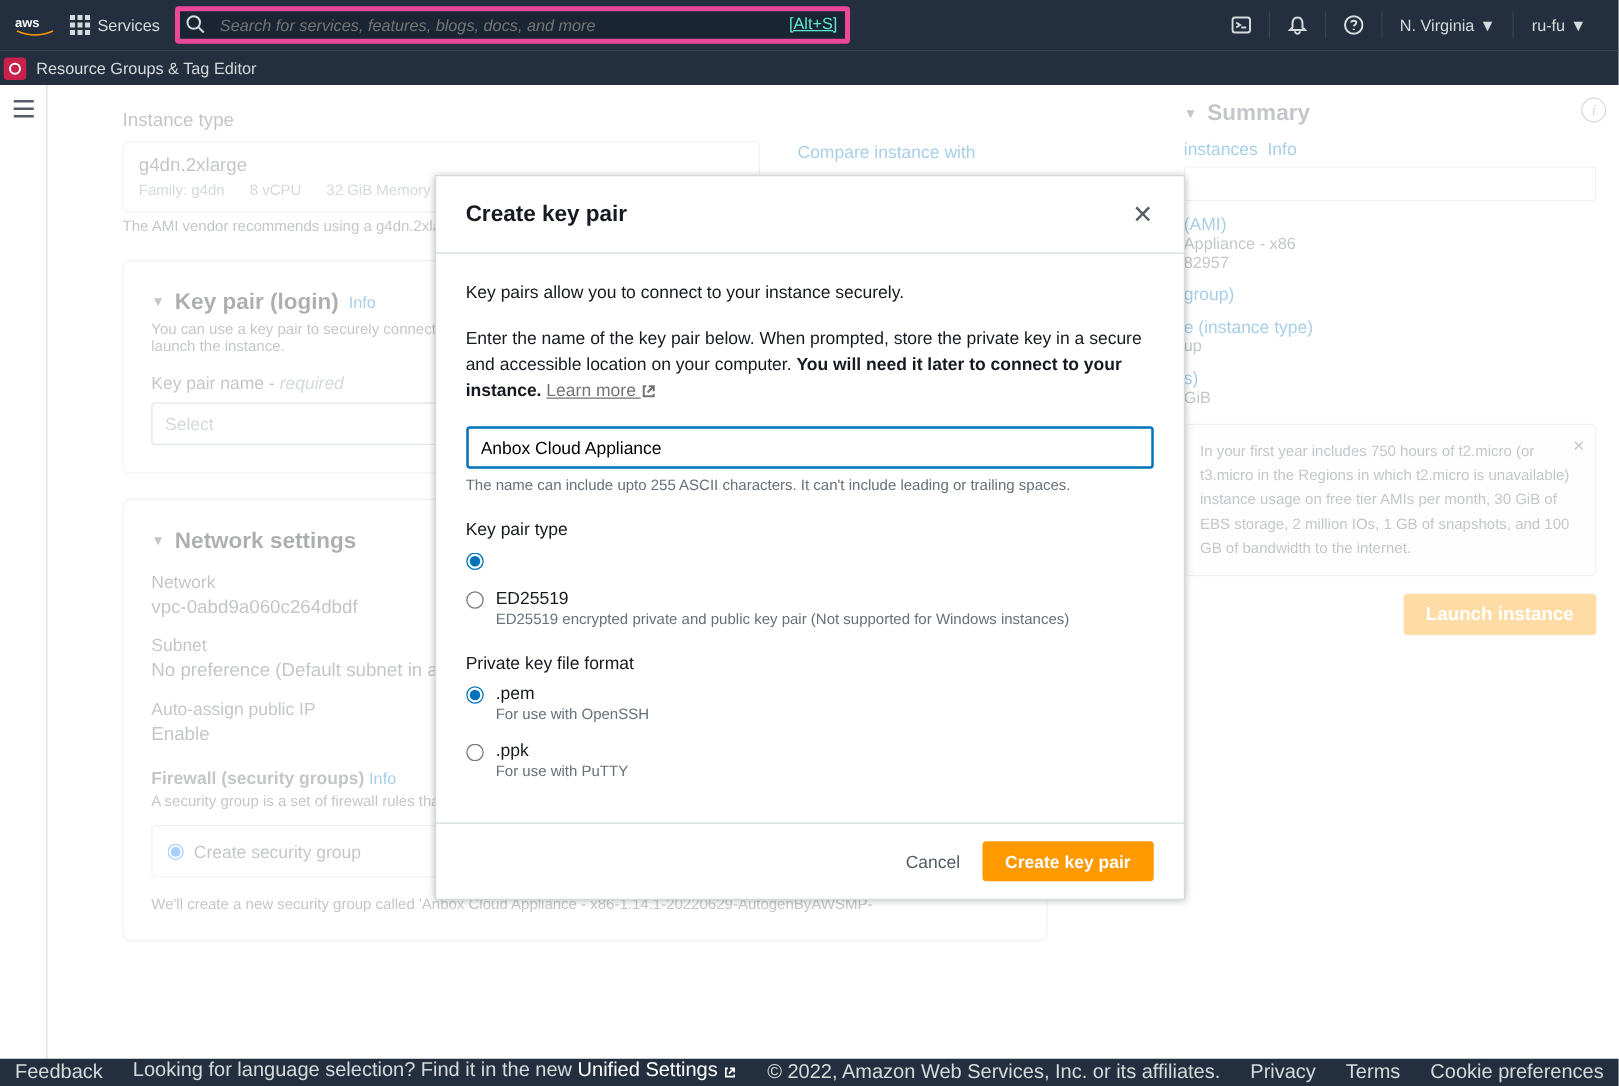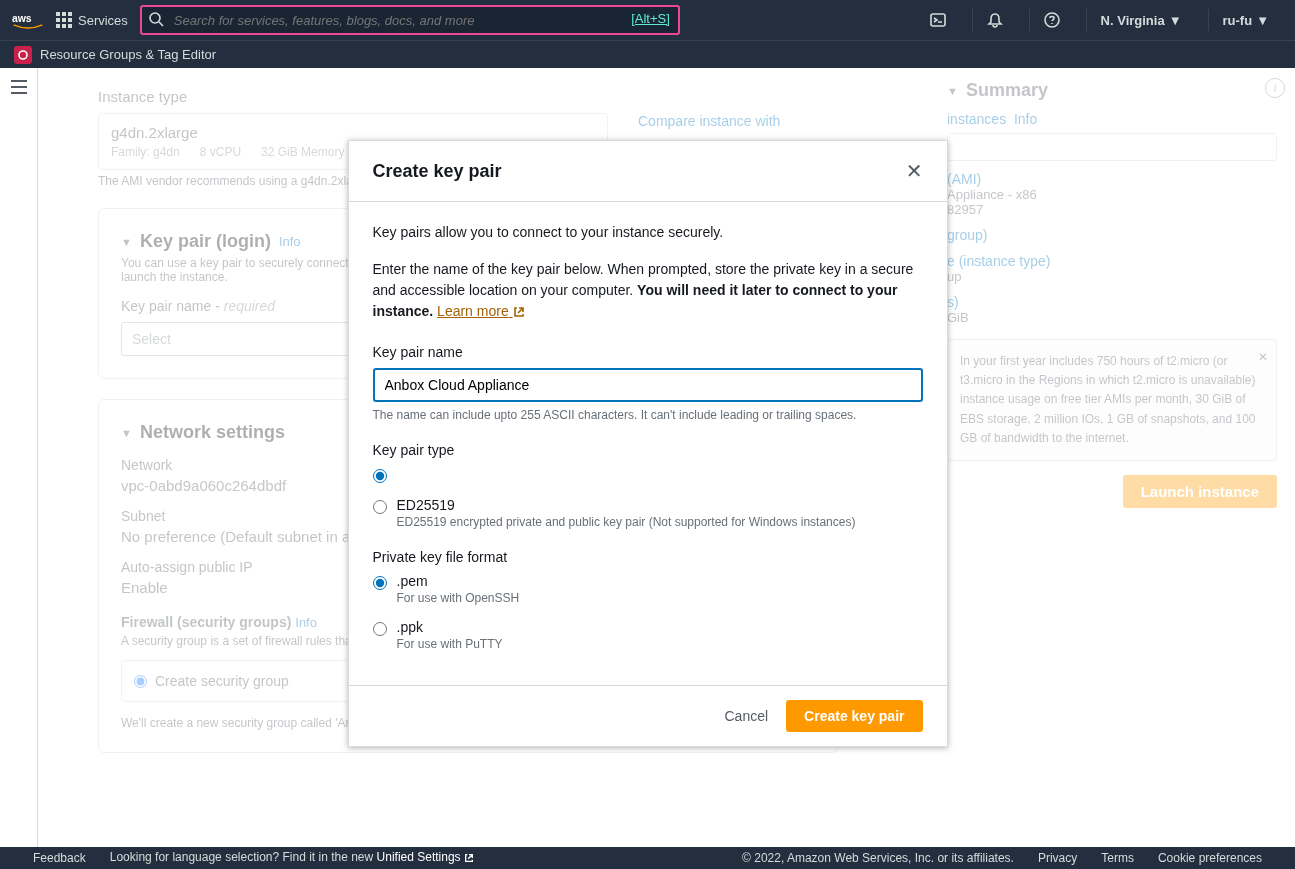--- a/index.html
+++ b/index.html
@@ -6,29 +6,29 @@
 body { font-family: "Amazon Ember", "Helvetica Neue", Arial, sans-serif; font-size: 14px; color: #16191f; background: #fff; overflow: hidden; width: 1295px; height: 869px; position: relative; }
 
 
 .topnav { background: #232f3e; height: 40px; display: flex; align-items: center; padding: 0 12px; color: #fff; gap: 12px; }
 .aws-logo { display: flex; align-items: center; font-weight: 700; font-size: 15px; color:#fff }
 .aws-logo svg { width:32px; height:20px}
 .services-btn { display: flex; align-items: center; gap: 6px; color: #d5dbdb; font-size: 13px; cursor:pointer}
 .grid-icon { width: 16px; height:16px; display:grid; grid-template-columns:repeat(3,4px); grid-template-rows:repeat(3,4px); gap:2px;}
 .grid-icon span{background:#d5dbdb}
 .search-wrap { flex: 0 0 540px; position: relative; }
-.search-input { width: 100%; background: #1a2533; border: 2px solid #ec4899; height: 30px; border-radius: 3px; color: #d5dbdb; padding: 0 10px 0 32px; font-style: italic; font-size: 13px;}
+.search-input { width: 100%; background: #1a2533; border: 4px solid #ec4899; height: 30px; border-radius: 3px; color: #d5dbdb; padding: 0 10px 0 32px; font-style: italic; font-size: 13px;}
 .search-icon-pos { position: absolute; left: 8px; top: 6px; color: #d5dbdb;}
 .search-shortcut { position: absolute; right: 10px; top: 6px; color: #5eead4; font-size: 13px; text-decoration: underline;}
-.topnav-right { margin-left: auto; display: flex; align-items: flex-start; gap: 12px; color: #d5dbdb; font-weight: bold;}
+.topnav-right { margin-left: auto; display: flex; align-items: flex-start; gap: 0; color: #d5dbdb;}
 .topnav-right > div { padding: 0 14px; border-left: 1px solid #39424e; height: 22px; display: flex; align-items: center; font-size: 13px; gap:4px; cursor:pointer}
 .topnav-right > div:first-child{border-left:none}
 
 
-.subnav { background: #232f3e; height: 28px; border-top:1px solid #39424e; display: flex; align-items: center; padding: 0 14px; color: #d5dbdb; font-size: 13px; gap: 8px;}
+.subnav { background: #232f3e; height: 28px; border-top:1px solid #39424e; display: flex; align-items: center; padding: 0 3px; color: #d5dbdb; font-size: 13px; gap: 8px;}
 .subnav .rg-icon{width:18px;height:18px;background:#c7214c;border-radius:3px;display:flex;align-items:center;justify-content:center;font-size:11px}
 
 
 .main { position: relative; height: calc(869px - 40px - 28px - 22px); display:flex}
 .sidebar-toggle { width: 38px; border-right: 1px solid #d5dbdb; display:flex; justify-content:center; padding-top:12px;}
 .hamburger { width:16px; height:14px; display:flex; flex-direction:column; justify-content:space-between;}
 .hamburger span{height:2px;background:#545b64}
 .content { flex:1; padding: 0 0 0 60px; position:relative; overflow:hidden}
 
 .bg-panel { color: #545b64;}
@@ -61,35 +61,35 @@
 .corner-info{position:absolute; right:10px; top:10px; width:20px; height:20px; border:1.5px solid #879196; border-radius:50%; display:flex; align-items:center; justify-content:center; font-size:12px; color:#879196; font-style:italic; font-family:serif}
 
 
 .scrim{position:absolute; inset:0; background:rgba(255,255,255,0.65);}
 .modal{position:absolute; left:50%; transform:translateX(-50%); top:140px; width:600px; background:#fff; box-shadow:0 1px 6px rgba(0,0,0,0.3); border:1px solid #d5dbdb;}
 .modal-header{padding:18px 24px; border-bottom:1px solid #d5dbdb; display:flex; align-items:center; justify-content:space-between}
 .modal-header h2{font-size:18px; font-weight:700}
 .modal-close{font-size:20px; color:#545b64; cursor:pointer; background:none; border:none}
 .modal-body{padding:20px 24px; max-height:490px; overflow:auto}
 .modal-body p{line-height:1.5; margin-bottom:16px}
-.modal-body .learn{color:#a16207; text-decoration:underline}
+.modal-body .learn{color:#737373; text-decoration:underline}
 .form-label{font-weight:400; margin:20px 0 8px}
 .text-input{width:100%; border:2px solid #0073bb; border-radius:3px; height:34px; padding:0 10px; font-size:14px}
 .hint{font-size:12px; color:#687078; margin-top:6px}
 .radio-group{margin-top:8px}
 .radio-item{display:flex; align-items:flex-start; gap:10px; margin-bottom:14px}
 .radio-item input{margin-top:3px; accent-color:#0073bb; width:14px; height:14px}
 .radio-item .r-label{font-size:14px}
 .radio-item .r-desc{font-size:12px; color:#687078; margin-top:2px}
 .modal-footer{padding:14px 24px; border-top:1px solid #d5dbdb; display:flex; justify-content:flex-end; gap:14px; }
 .btn-cancel{background:none; border:none; color:#545b64; font-size:14px; cursor:pointer; padding:8px 4px}
 .btn-primary{background:#ff9900; color:#fff; border:none; padding:8px 18px; border-radius:3px; font-size:14px; font-weight:700; cursor:pointer}
 
 
-.footer{position:absolute; bottom:0; left:0; right:0; height:22px; background:#232f3e; color:#d5dbdb; font-size:12px; display:flex; align-items:center; padding:0 33px; gap:24px}
+.footer{position:absolute; bottom:0; left:0; right:0; height:22px; background:#232f3e; color:#d5dbdb; font-size:16px; display:flex; align-items:center; padding:0 12px; gap:24px}
 .footer .right{margin-left:auto; display:flex; gap:24px}
 .footer a{color:#d5dbdb; text-decoration:none}
 .footer .us{color:#fff}
 
 svg{stroke:currentColor; fill:none; stroke-width:1.6}
 .ext-icon{display:inline-block; vertical-align:-2px}
 </style>
 </head>
 <body>
 
@@ -262,21 +262,20 @@
     <button class="modal-close">✕</button>
   </div>
   <div class="modal-body">
     <p>Key pairs allow you to connect to your instance securely.</p>
     <p>
       <span>Enter the name of the key pair below. When prompted, store the private key in a secure and accessible location on your computer. </span><b>You will need it later to connect to your instance.</b>
       <a class="learn"><span>Learn more</span> <span class="ext-icon"><svg width="12" height="12" viewBox="0 0 12 12" stroke="#0073bb">
               <path d="M4 2 L2 2 L2 10 L10 10 L10 8 M6 2 L10 2 L10 6 M10 2 L5 7"></path>
             </svg></span></a>
     </p>
-    <div class="form-label">Key pair name</div>
     <input class="text-input" value="Anbox Cloud Appliance" style="">
     <div class="hint">The name can include upto 255 ASCII characters. It can't include leading or trailing spaces.</div>
 
     <div class="form-label">Key pair type</div>
     <div class="radio-group">
       <label class="radio-item">
         <input type="radio" name="kptype" checked="" style="">
       </label>
       <label class="radio-item">
         <input type="radio" name="kptype" style="">

